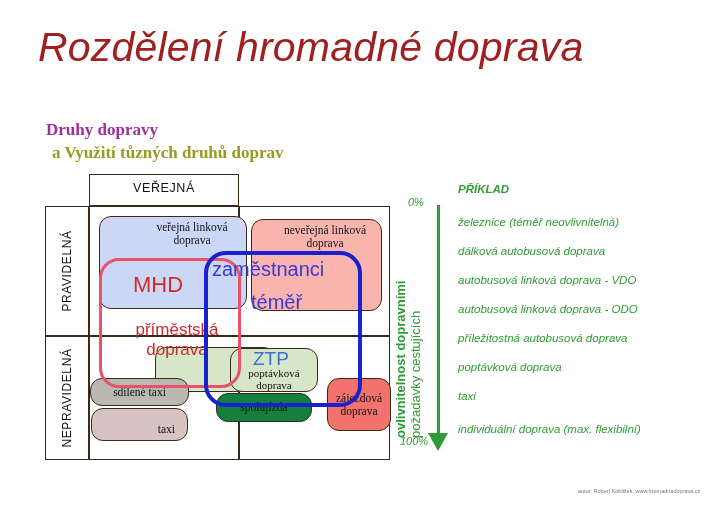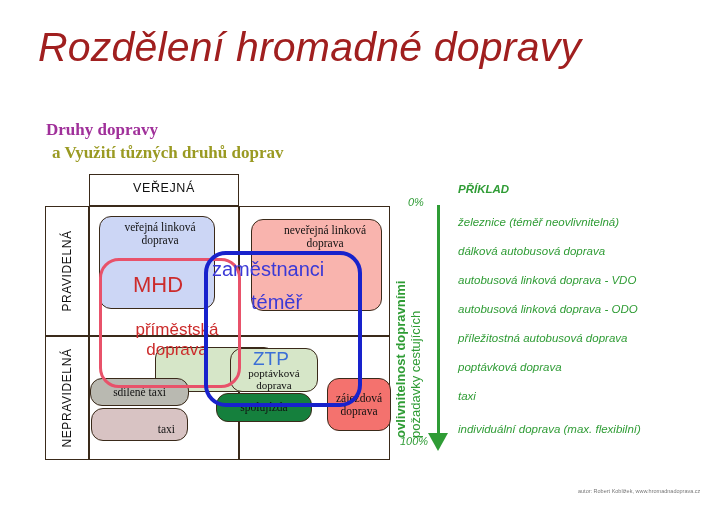--- a/index.html
+++ b/index.html
@@ -114,21 +114,21 @@
     justify-content: flex-start;
     align-items: center;
     padding: 4px 6px;
     line-height: 1.12;
     font-family: "Liberation Serif", serif;
     font-size: 11.5px;
     color: #111;
     text-align: center;
   }
   .box-vld {
-    left: 99px; top: 216px; width: 116px; height: 93px;
+    left: 99px; top: 216px; width: 148px; height: 93px;
     background: #ccd6f5;
     z-index: 3;
   }
   .box-vld .cap { align-self: flex-end; text-align: center; width: 96px; }
   .box-nvld {
     left: 251px; top: 219px; width: 131px; height: 92px;
     background: #f9b4ae;
     z-index: 3;
   }
   .box-nvld .cap { align-self: flex-end; text-align: center; width: 100px; }
@@ -329,21 +329,21 @@
     font-size: 5.5px;
     color: #777;
     white-space: nowrap;
   }
 </style>
 </head>
 <body>
 
 <div class="slide">
 
-  <div class="title">Rozdělení hromadné dopravy</div>
+  <div class="title">Rozdělení hromadné doprava</div>
 
   <div class="subtitle-1">Druhy dopravy</div>
   <div class="subtitle-2">a Využití tůzných druhů doprav</div>
 
   <div class="matrix">
 
     <div class="mcell hdr-v">
       <div class="hdr-text">VEŘEJNÁ</div>
     </div>
 

